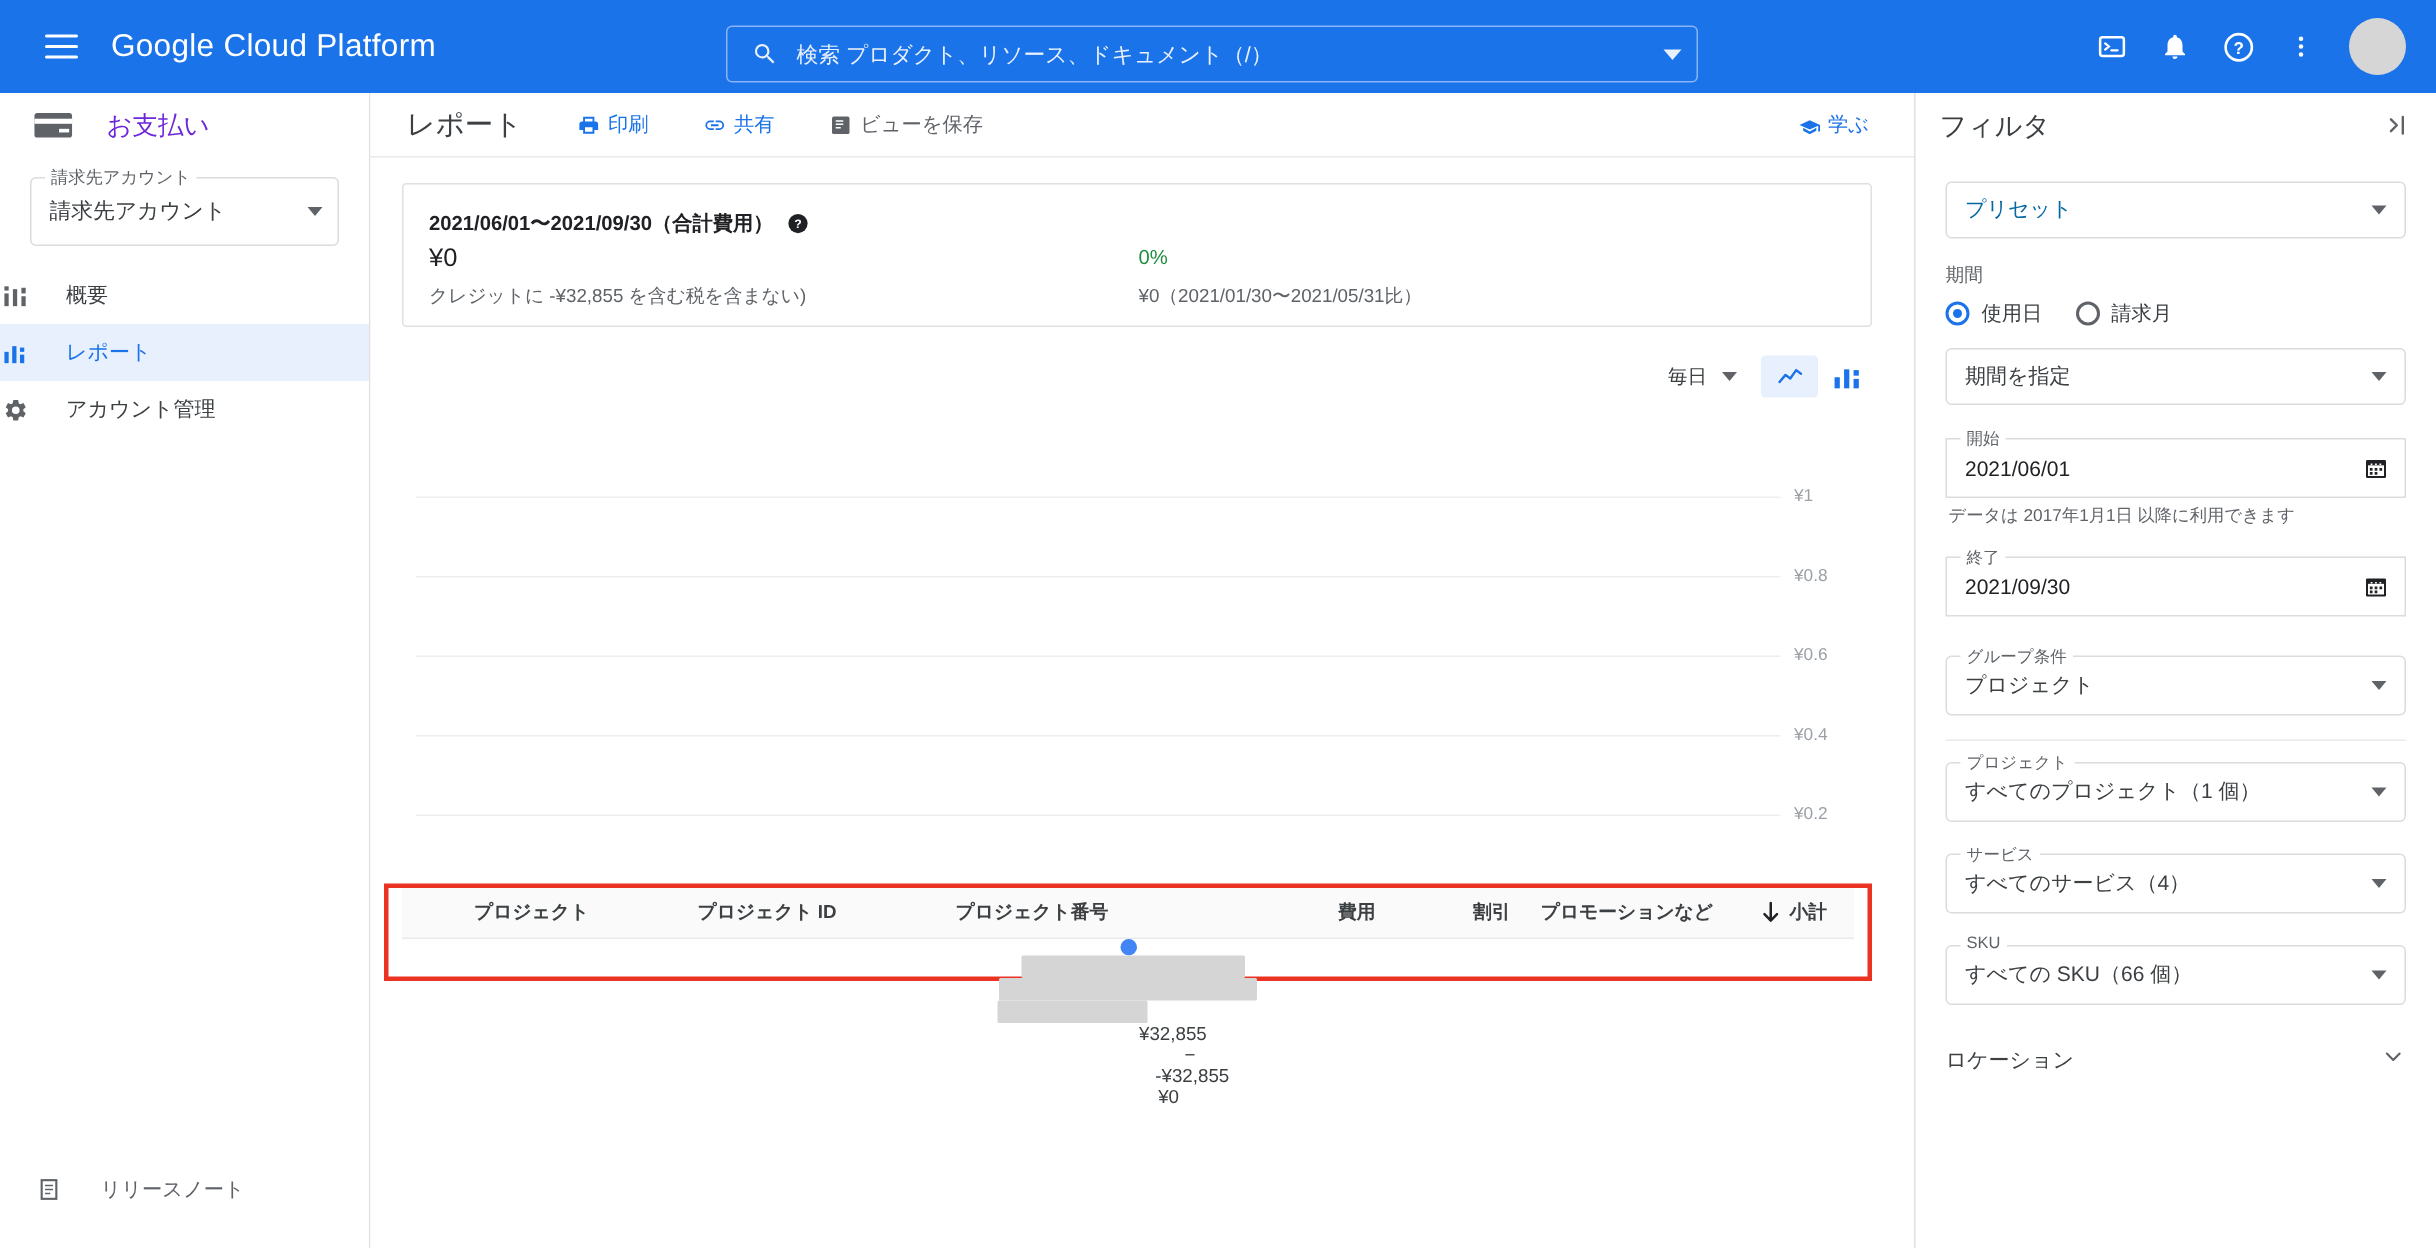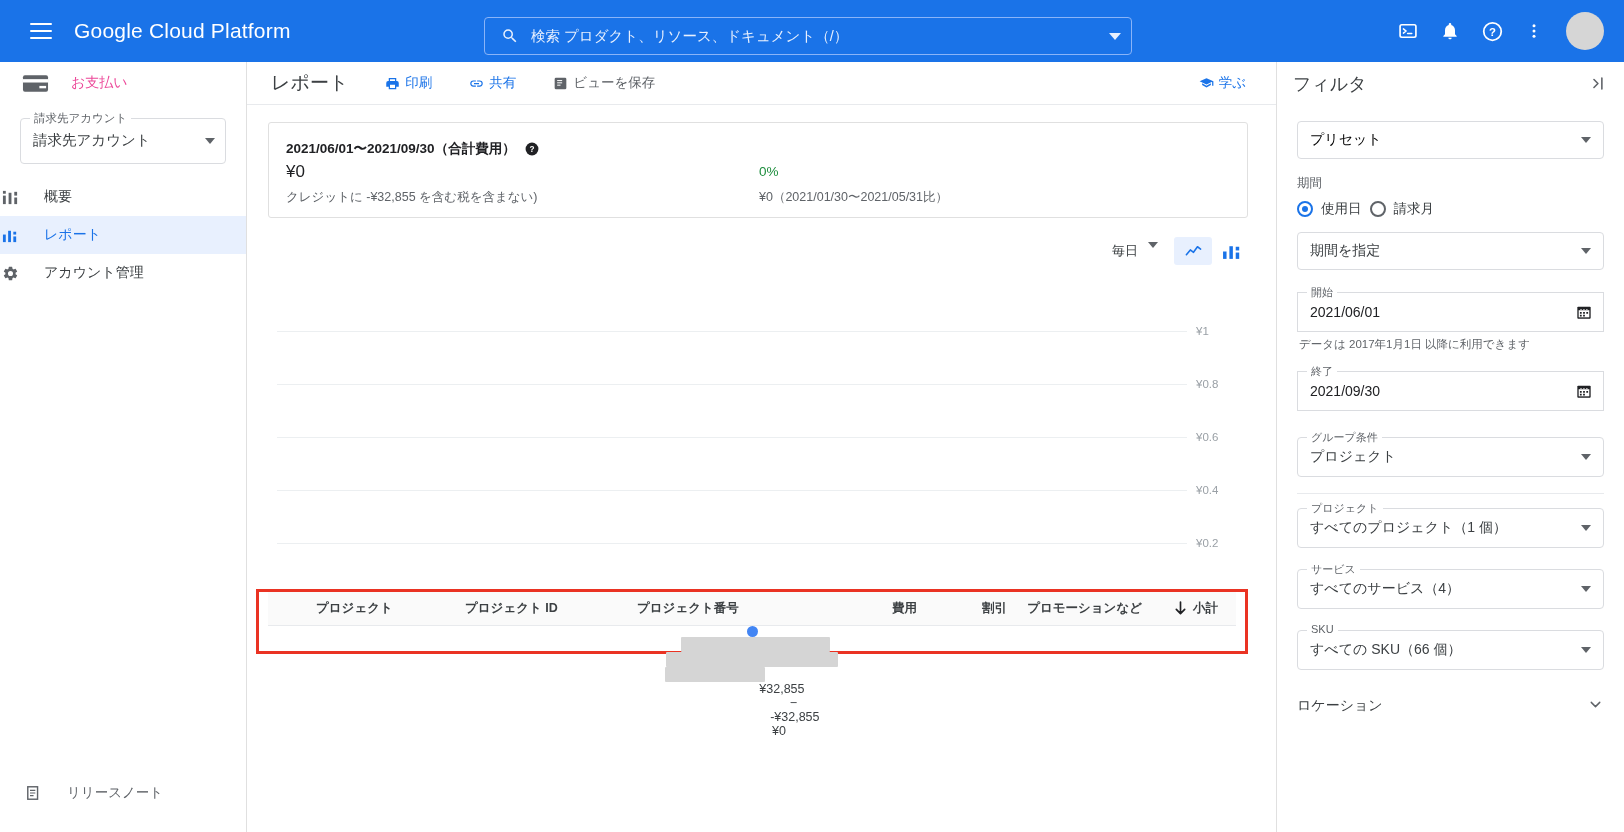--- a/index.html
+++ b/index.html
@@ -31,21 +31,21 @@
   .topicons { position:absolute; right:14px; top:0; height:62px; display:flex; align-items:center; gap:6px; }
   .ticon { width:36px; height:36px; display:flex; align-items:center; justify-content:center; cursor:pointer; }
   .avatar { width:38px; height:38px; border-radius:50%; background:#d6d6d6; margin-left:8px; margin-right:6px; }
 
   
   .sidebar {
     position:absolute; left:0; top:62px; width:247px; height:770px;
     background:#fff; border-right:1px solid #e0e0e0;
   }
   .side-head { height:42px; display:flex; align-items:center; padding:0 0 0 22px; }
-  .side-head .label { font-size:14px; color:#ec4899; margin-left:22px; }
+  .side-head .label { font-size:17px; color:#6d28d9; margin-left:22px; }
   .acct-select {
     margin:14px 20px 0 20px; height:46px; border:1px solid #dadce0; border-radius:4px;
     position:relative; padding:12px 10px 0 12px; cursor:pointer;
   }
   .acct-select .flabel { position:absolute; top:-8px; left:9px; background:#fff; padding:0 4px;
     font-size:11.5px; color:#5f6368; }
   .acct-select .val { font-size:14.5px; color:#3c4043; }
   .acct-select .dd { position:absolute; right:10px; top:19px; width:0;height:0;
     border-left:5px solid transparent;border-right:5px solid transparent;border-top:6px solid #5f6368; }
   .navlist { margin-top:14px; }
@@ -58,37 +58,37 @@
   .release .ico { width:18px;height:18px;margin-right:24px; display:flex;align-items:center;justify-content:center;}
 
   
   .main { position:absolute; left:247px; top:62px; width:1029px; height:770px; background:#fff; }
   .main-toolbar { height:43px; display:flex; align-items:center; position:relative;
     border-bottom:1px solid #e8eaed; }
   .main-title { font-size:19px; color:#3c4043; margin-left:24px; }
   .tbtn { display:flex; align-items:center; font-size:13.5px; margin-left:36px; cursor:pointer; color:#1a73e8; }
   .tbtn.grey { color:#5f6368; }
   .tbtn .ico { width:16px; height:16px; margin-right:5px; display:flex; align-items:center; justify-content:center; }
-  .learn { position:absolute; right:30px; display:flex; align-items:flex-start; font-size:13.5px; color:#1a73e8; cursor:pointer; }
+  .learn { position:absolute; right:30px; display:flex; align-items:flex-end; font-size:13.5px; color:#1a73e8; cursor:pointer; }
   .learn .ico { width:16px;height:16px;margin-right:4px; display:flex;align-items:center;justify-content:center;}
 
   
   .card { position:absolute; left:21px; top:60px; width:980px; height:96px;
     border:1px solid #e0e0e0; border-radius:3px; background:#fff; }
   .card .l1 { position:absolute; left:17px; top:17px; font-size:13.5px; font-weight:bold; color:#202124;
     display:flex; align-items:center; }
   .card .l1 .q { width:15px;height:15px;margin-left:9px;display:flex;align-items:center;justify-content:center;}
   .card .l2 { position:absolute; left:17px; top:39px; font-size:17px; color:#202124; }
   .card .l3 { position:absolute; left:17px; top:66px; font-size:12.5px; color:#5f6368; }
   .card .r1 { position:absolute; left:490px; top:41px; font-size:13.5px; color:#1e8e3e; }
   .card .r2 { position:absolute; left:490px; top:66px; font-size:12.5px; color:#5f6368; }
 
   
   .chartctl { position:absolute; right:26px; top:175px; display:flex; align-items:center; }
-  .freq { display:flex; font-size:13px; color:#3c4043; cursor:pointer; margin-right:16px; }
+  .freq { display:flex; align-items:center; font-size:13px; color:#3c4043; cursor:pointer; margin-right:16px; }
   .freq .dd { margin-left:10px; width:0;height:0;
     border-left:5px solid transparent;border-right:5px solid transparent;border-top:6px solid #5f6368;}
   .tgl { width:38px; height:28px; display:flex; align-items:center; justify-content:center;
     border-radius:3px; cursor:pointer; }
   .tgl.on { background:#e8f0fe; }
 
   
   .chart { position:absolute; left:21px; top:205px; width:980px; height:360px; }
   .plot { position:absolute; left:9px; top:64px; width:910px; height:266px; }
   .gl { position:absolute; left:0; width:910px; height:1px; background:#eceff1; }
@@ -124,23 +124,23 @@
   .fhead .t { font-size:18px; color:#3c4043; margin-left:16px; }
   .fhead .collapse { position:absolute; right:14px; cursor:pointer; width:22px;height:22px;
     display:flex;align-items:center;justify-content:center; }
   .fbody { padding:0 20px; }
   .sel { position:relative; height:38px; border:1px solid #dadce0; border-radius:4px;
     display:flex; align-items:center; padding:0 34px 0 12px; cursor:pointer; font-size:14px; color:#3c4043; }
   .sel .dd { position:absolute; right:12px; width:0;height:0;
     border-left:5px solid transparent;border-right:5px solid transparent;border-top:6px solid #5f6368; }
   .sel .flabel { position:absolute; top:-8px; left:9px; background:#fff; padding:0 4px;
     font-size:11px; color:#5f6368; }
-  .sel.ph { color:#000000;text-align:right; }
+  .sel.ph { color:#0369a1;text-align:right; }
   .sectlabel { font-size:12.5px; color:#5f6368; margin:16px 0 8px 0; }
-  .radios { display:flex; align-items:center; gap:8px; margin-bottom:14px; }
+  .radios { display:flex; align-items:center; gap:22px; margin-bottom:14px; }
   .radio { display:flex; align-items:center; font-size:13.5px; color:#3c4043; cursor:pointer; }
   .rc { width:16px;height:16px;border-radius:50%;border:2px solid #5f6368; margin-right:8px; position:relative; }
   .rc.sel2 { border-color:#1a73e8; }
   .rc.sel2:after { content:""; position:absolute; left:3px; top:3px; width:6px;height:6px;
     border-radius:50%; background:#1a73e8; }
   .datefield { position:relative; height:40px; border:1px solid #dadce0; border-radius:0;
     display:flex; align-items:center; padding:0 40px 0 12px; font-size:14px; color:#202124; cursor:pointer; }
   .datefield .flabel { position:absolute; top:-8px; left:9px; background:#fff; padding:0 4px;
     font-size:11px; color:#5f6368; }
   .datefield .cal { position:absolute; right:11px; width:17px;height:17px;

